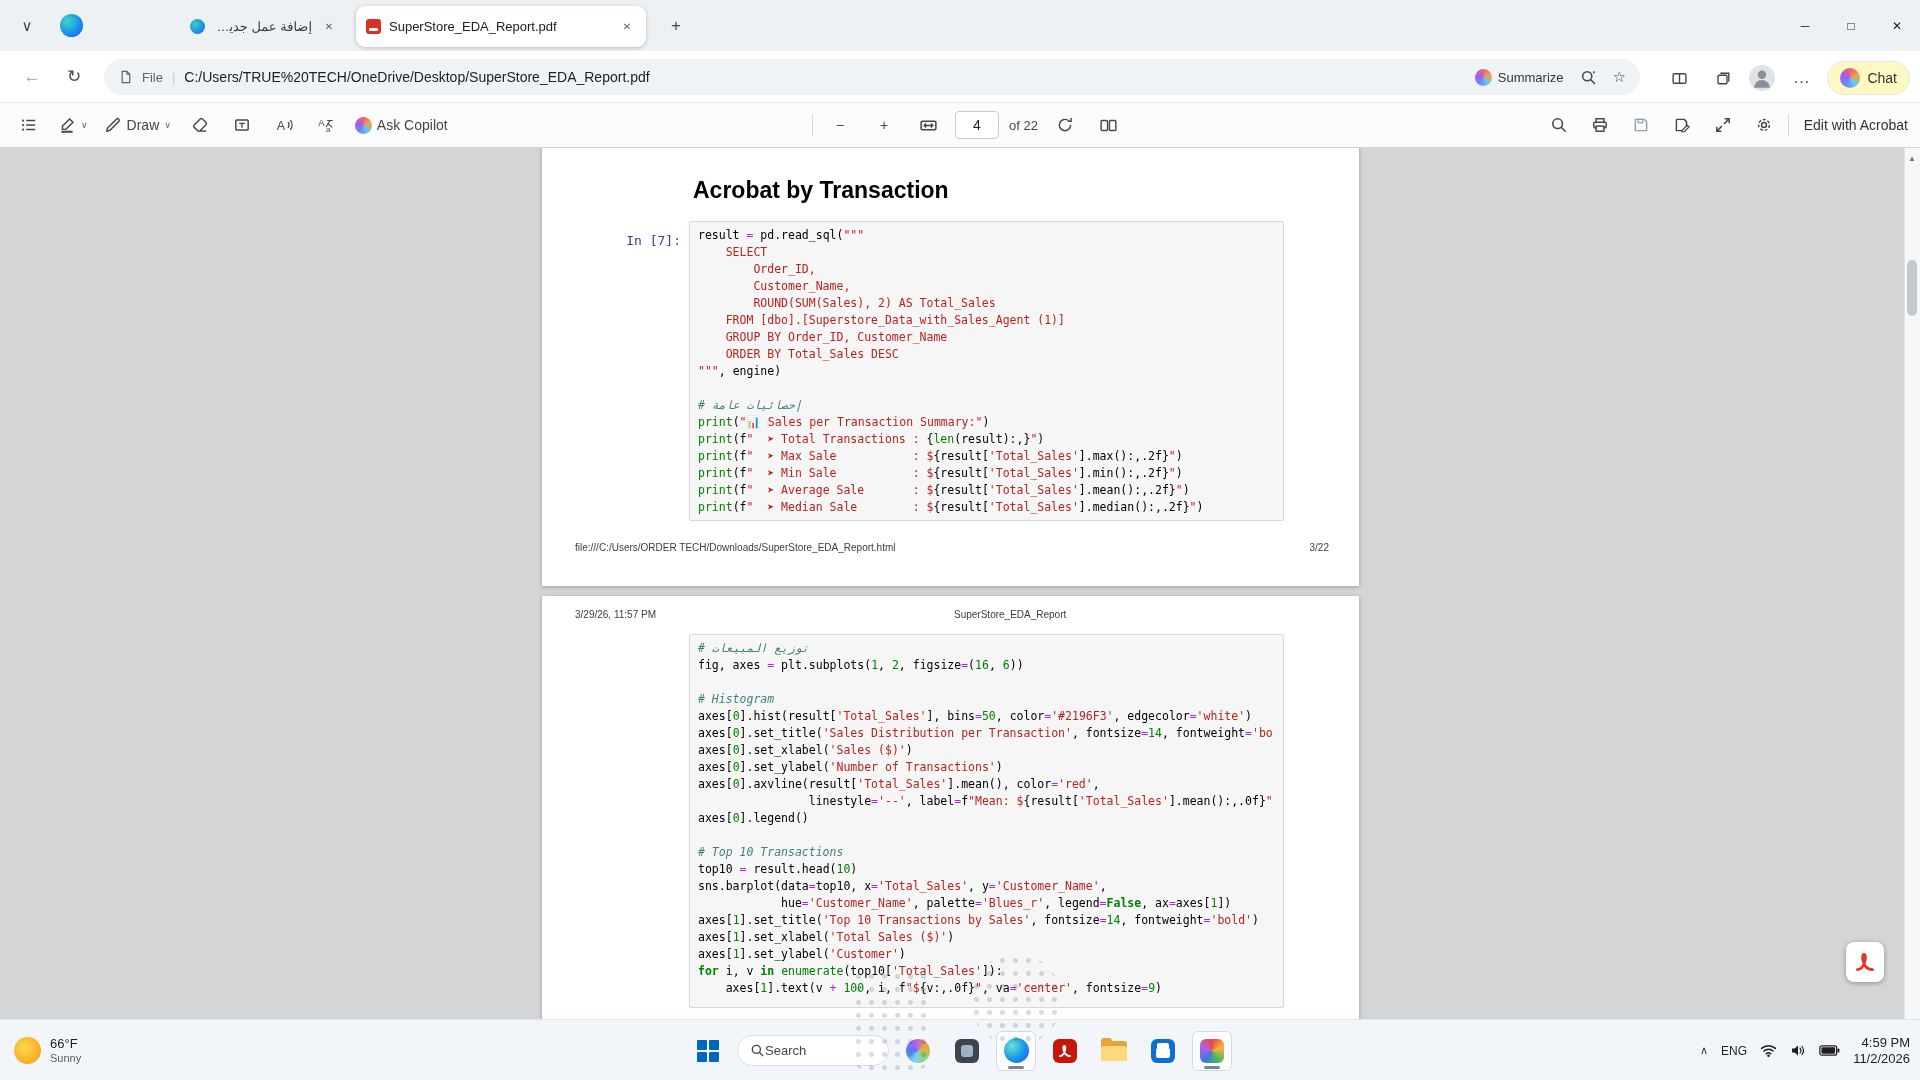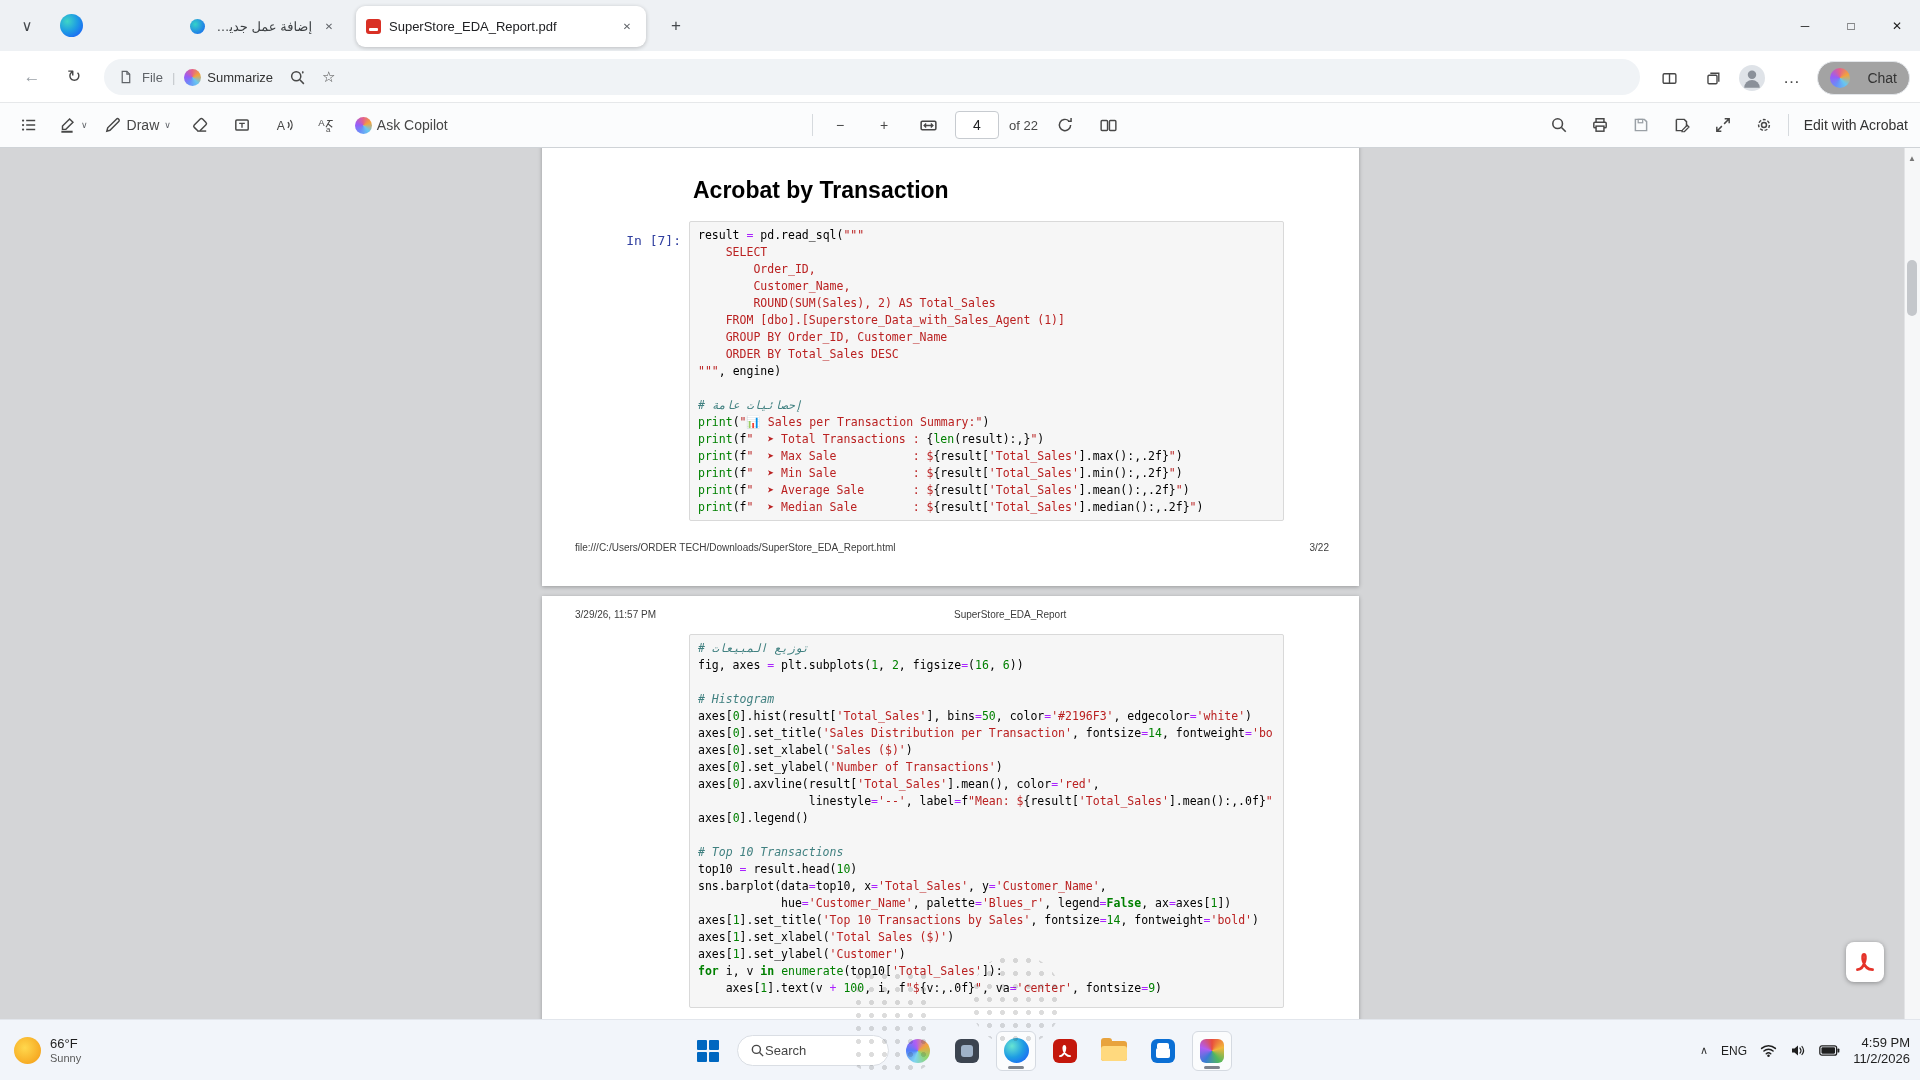--- a/index.html
+++ b/index.html
@@ -45,22 +45,22 @@
   .pill-div { color:#c3c7cb; font-size:13px; }
   .url-text { flex:1; font-size:14px; color:#202124; white-space:nowrap; overflow:hidden; }
   .pill-right { display:flex; align-items:center; gap:16px; }
   .summarize { display:flex; align-items:center; gap:6px; font-size:13px; color:#333; }
   .grad-dot { width:17px; height:17px; border-radius:50%;
               background: conic-gradient(from 210deg, #6a8df8, #9a5cf6, #e2608f, #f2a33c, #67c7f0, #6a8df8); }
   .pill-ico { font-size:15px; color:#474747; display:flex; align-items:center; }
   .bar-right { position:absolute; right:10px; top:9px; display:flex; align-items:center; gap:8px; }
   .avatar { width:26px; height:26px; border-radius:50%; background:#dfe3e8; overflow:hidden;
             display:flex; align-items:center; justify-content:center; }
-  .chat-btn { display:flex; align-items:center; gap:17px; padding:0 12px; height:34px;
-              border-radius:17px; font-size:14px; color:#333; background:#a3a3a3;
+  .chat-btn { display:flex; align-items:center; gap:7px; padding:0 12px; height:34px;
+              border-radius:17px; font-size:14px; color:#333; background:#fef9c3;
               border:1px solid #e3e6ea; }
 
   
   .pdftoolbar { position:absolute; left:0; top:103px; width:100%; height:45px; background:#fbfcfd;
                 border-bottom:1px solid #cfd3d7; }
   .tb-left { position:absolute; left:12px; top:0; height:44px; display:flex; align-items:center; gap:8px; }
   .tb-center { position:absolute; left:812px; top:0; height:44px; display:flex; align-items:center; gap:10px; }
   .tb-right { position:absolute; right:12px; top:0; height:44px; display:flex; align-items:center; gap:7px; }
   .tb-btn { min-width:34px; height:34px; border-radius:6px; display:flex; align-items:center;
             justify-content:center; gap:5px; color:#474747; font-size:14px; padding:0 4px; }
@@ -208,20 +208,21 @@
       <span>↻</span>
     </div>
 
     <div class="url-pill">
       <svg class="ic" width="15" height="16" viewBox="0 0 16 16">
         <path d="M4.5 2h5l3 3v9h-8z" fill="none" stroke="#5f6368" stroke-width="1.3"></path>
         <path d="M9.5 2v3h3" fill="none" stroke="#5f6368" stroke-width="1.3"></path>
       </svg>
       <span class="file-label">File</span>
       <span class="pill-div">|</span>
+      <span class="url-text">C:/Users/TRUE%20TECH/OneDrive/Desktop/SuperStore_EDA_Report.pdf</span>
       <span class="pill-right">
         <span class="summarize">
           <span class="grad-dot"></span>
           <span>Summarize</span>
         </span>
         <span class="pill-ico">
           <svg class="ic" width="17" height="17" viewBox="0 0 16 16">
             <circle cx="6.8" cy="6.8" r="4.3" fill="none" stroke="#474747" stroke-width="1.4"></circle>
             <path d="M10.2 10.2 L14 14" stroke="#474747" stroke-width="1.4"></path>
             <path d="M12.5 2.5 l.5 1 .5-1 M13 2 v2" stroke="#474747" stroke-width="1"></path>

